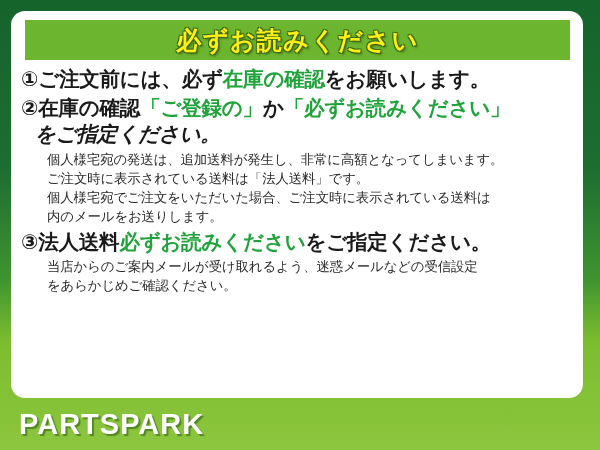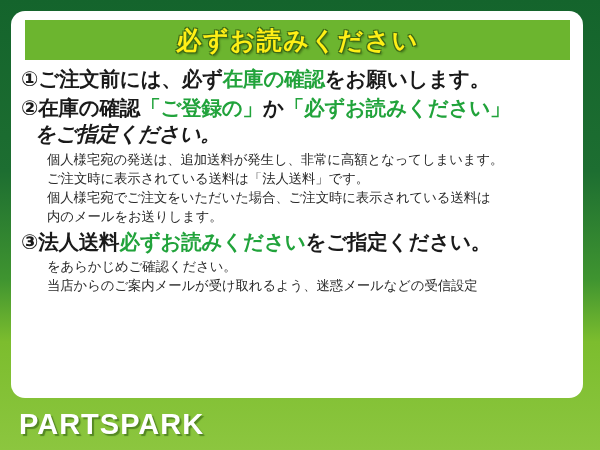--- a/index.html
+++ b/index.html
@@ -160,22 +160,22 @@
           <div>個人様宅宛でご注文をいただいた場合、ご注文時に表示されている送料は</div>
           <div>内のメールをお送りします。</div>
         </div>
       </div>
 
       <div class="item" id="item-3">
         <div class="item-head">
           <span>③</span><span>法人送料</span><span class="hl">必ずお読みください</span><span>をご指定ください。</span>
         </div>
         <div class="item-sub">
+          <div>当店からのご案内メールが受け取れるよう、迷惑メールなどの受信設定</div>
           <div>をあらかじめご確認ください。</div>
-          <div>当店からのご案内メールが受け取れるよう、迷惑メールなどの受信設定</div>
         </div>
       </div>
 
     </div>
   </div>
 
   <div id="footer">
     <span id="footer-brand">PARTSPARK</span>
   </div>
 

